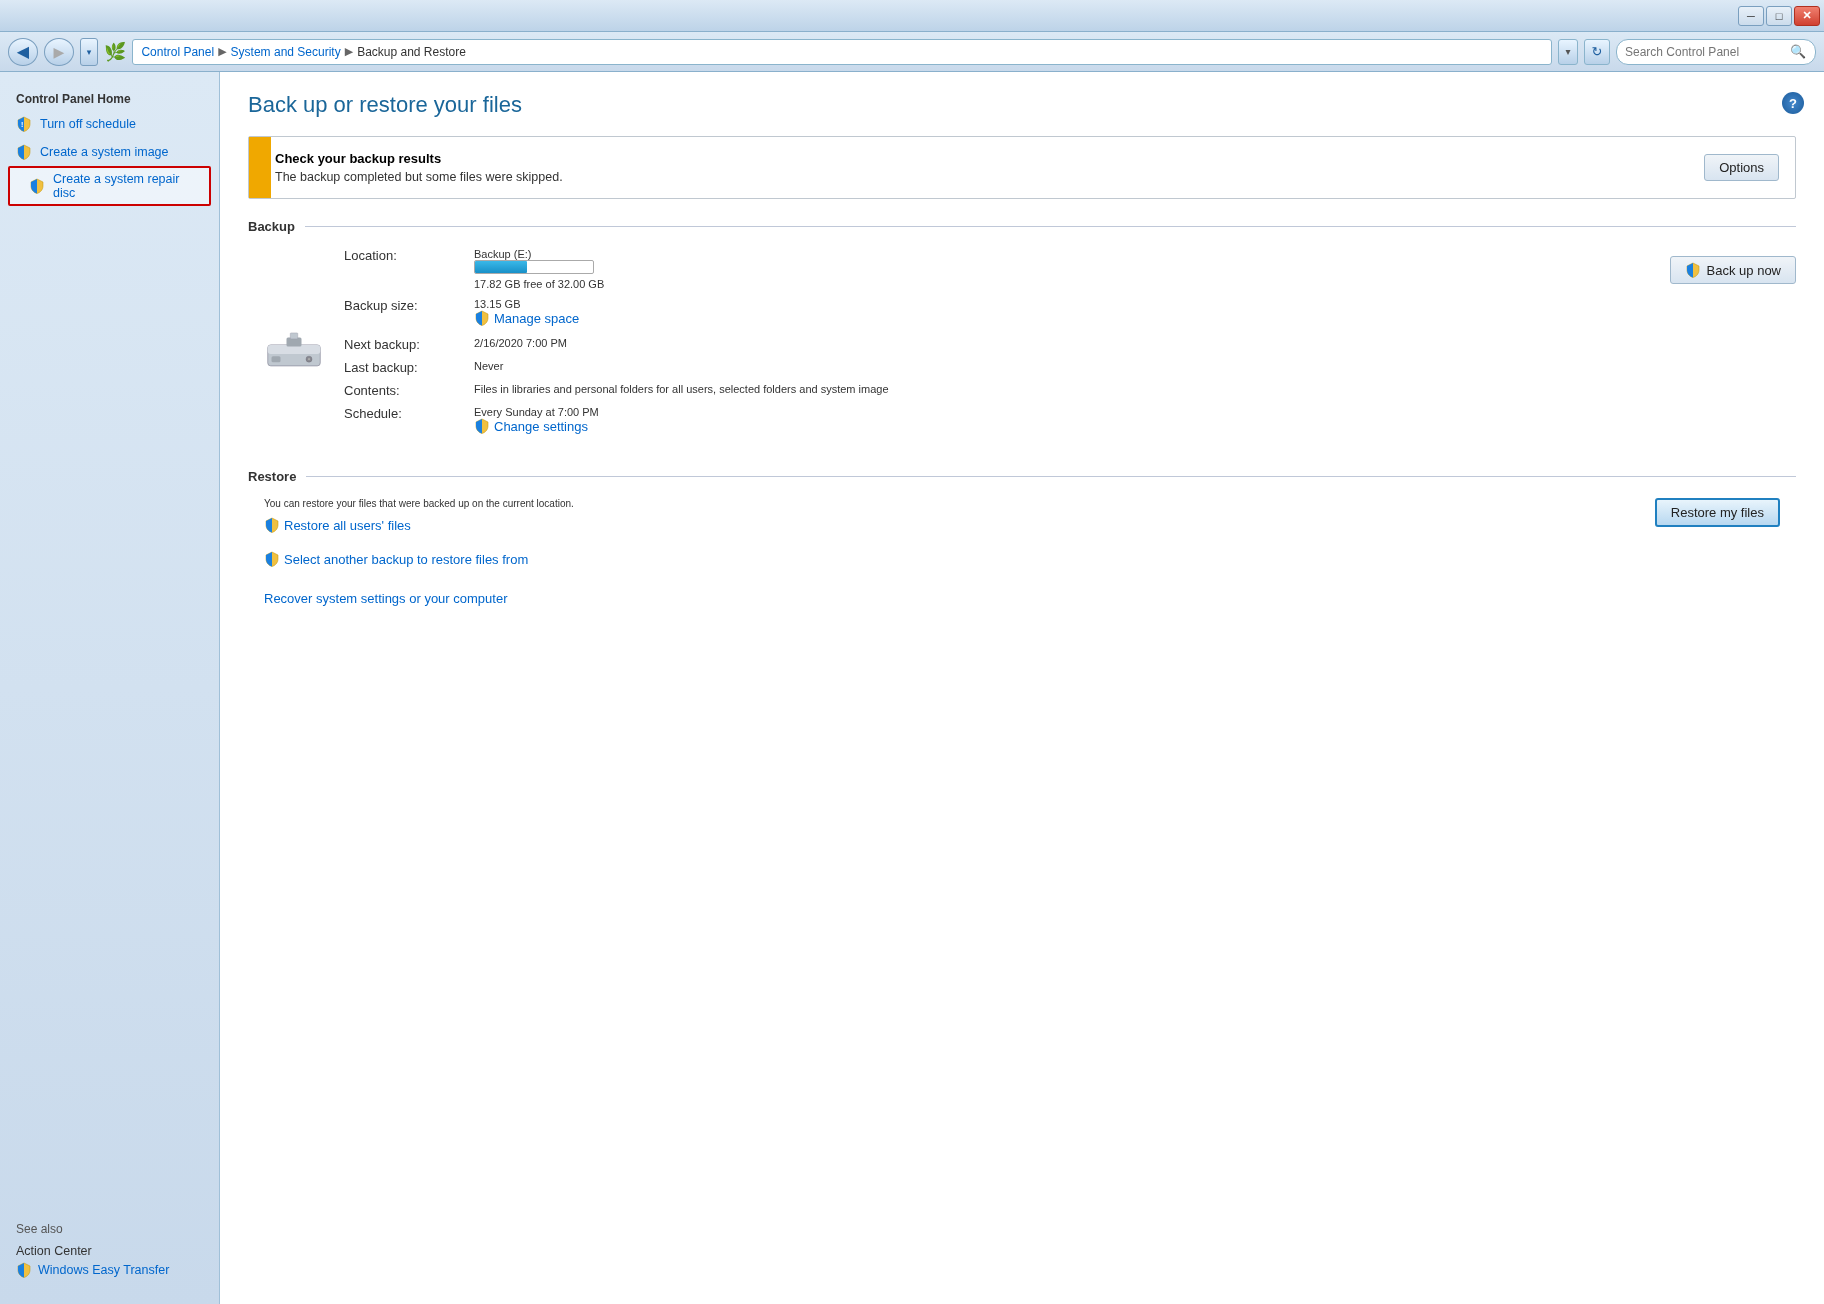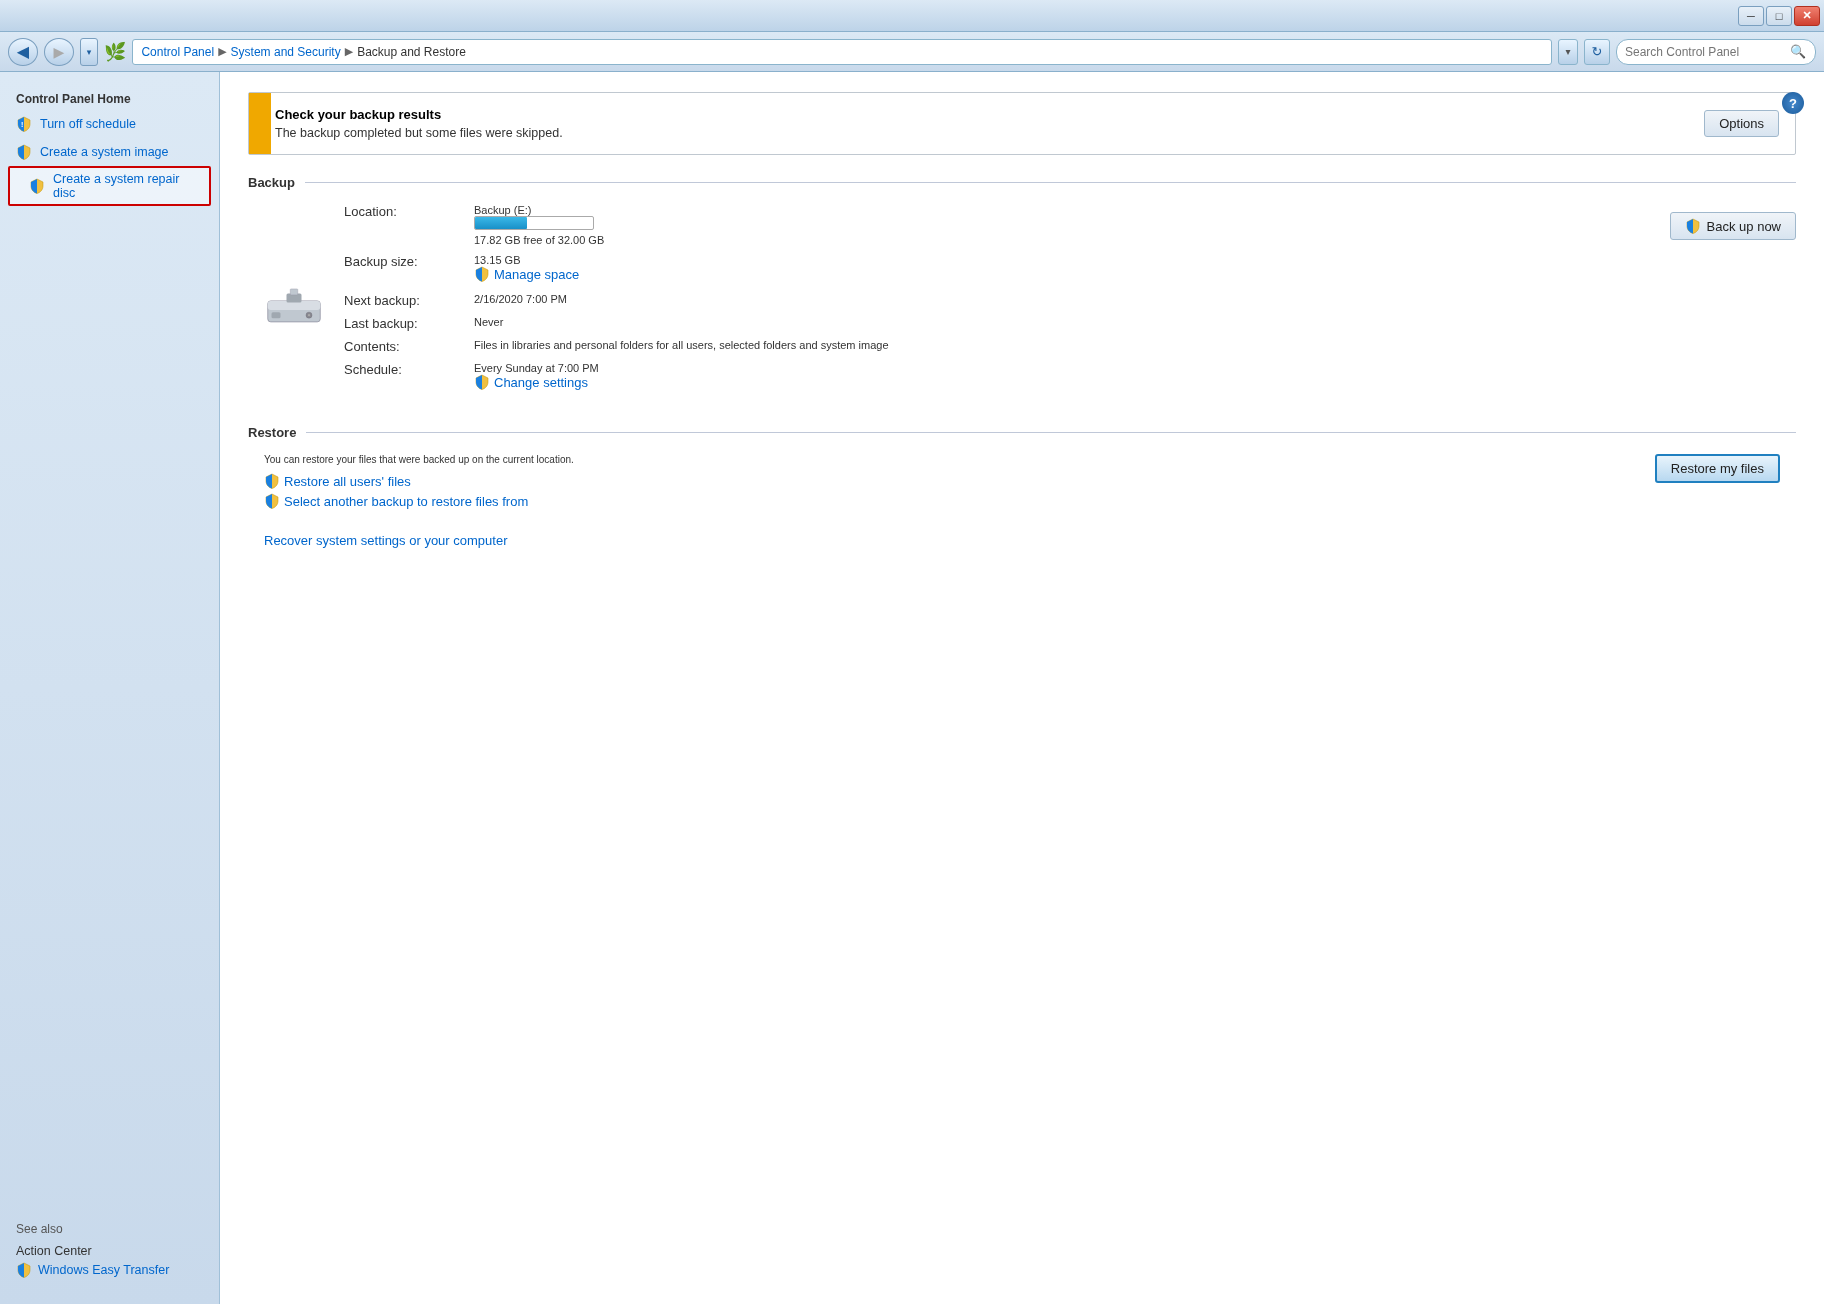--- a/index.html
+++ b/index.html
@@ -371,21 +371,21 @@
       padding: 0 16px;
     }
     .restore-desc {
       font-size: 10px;
       color: #333;
       margin-bottom: 8px;
     }
     .restore-links {
       display: flex;
       flex-direction: column;
-      gap: 4px;
+      gap: 18px;
       justify-content: flex-end;
     }
 
     
     .help-icon {
       position: absolute;
       top: 20px;
       right: 20px;
       width: 22px;
       height: 22px;
@@ -479,20 +479,21 @@
         </svg>
         <span>Windows Easy Transfer</span>
       </a>
     </div>
   </div>
 
   <div class="content-area">
 
     <div class="help-icon">?</div>
 
+    <div class="page-title">Back up or restore your files</div>
 
     <div class="warning-banner">
       <div class="warning-stripe"></div>
       <div class="warning-content">
         <div class="warning-title">Check your backup results</div>
         <div class="warning-text">The backup completed but some files were skipped.</div>
       </div>
       <div class="warning-btn-area">
         <button class="win-btn">Options</button>
       </div>

